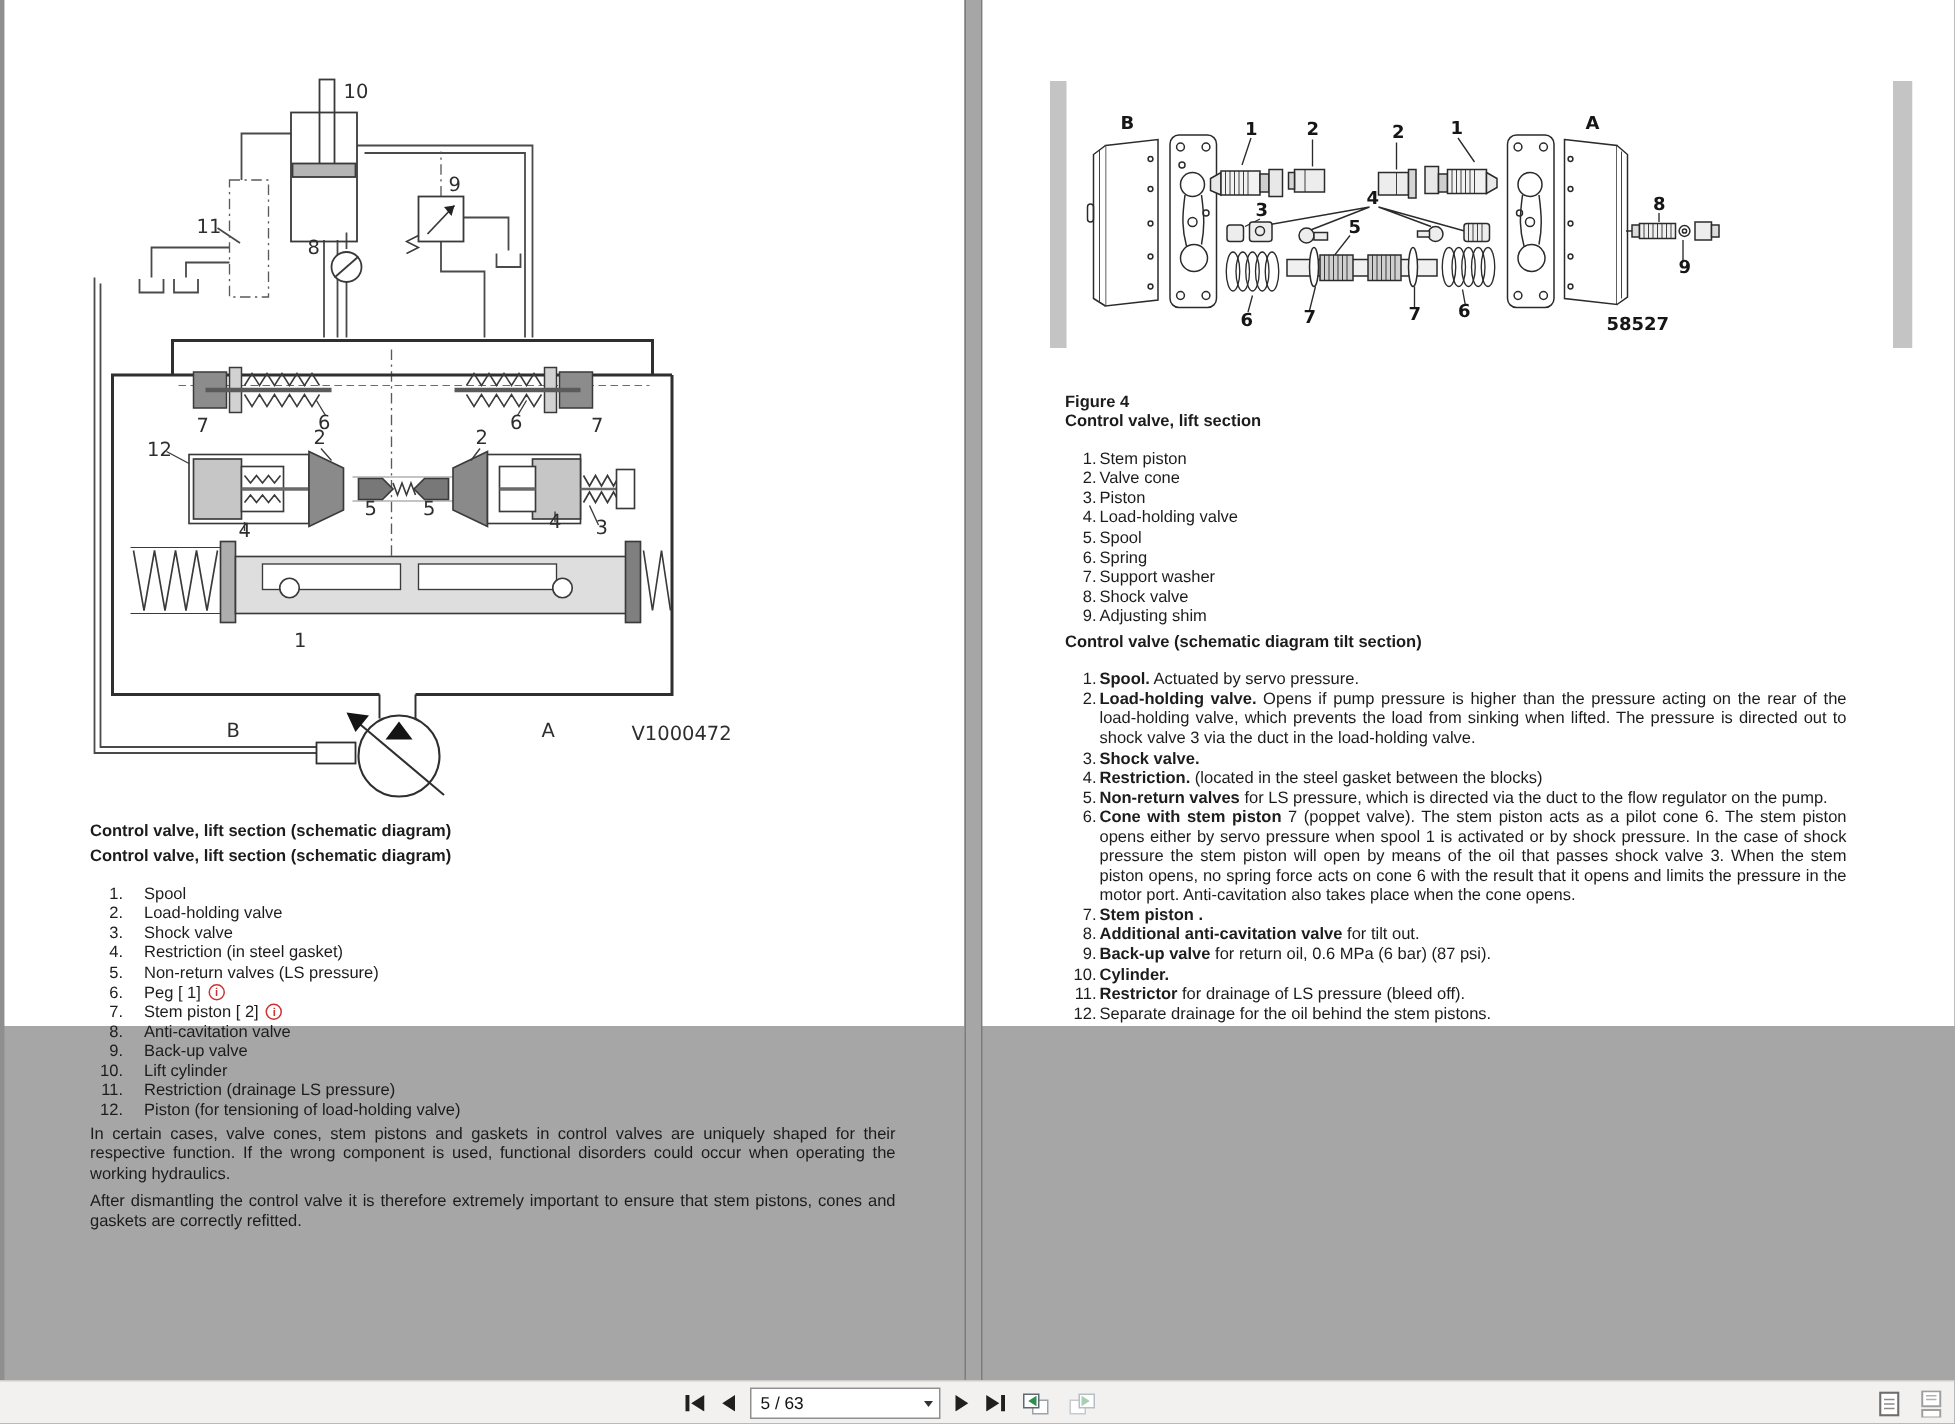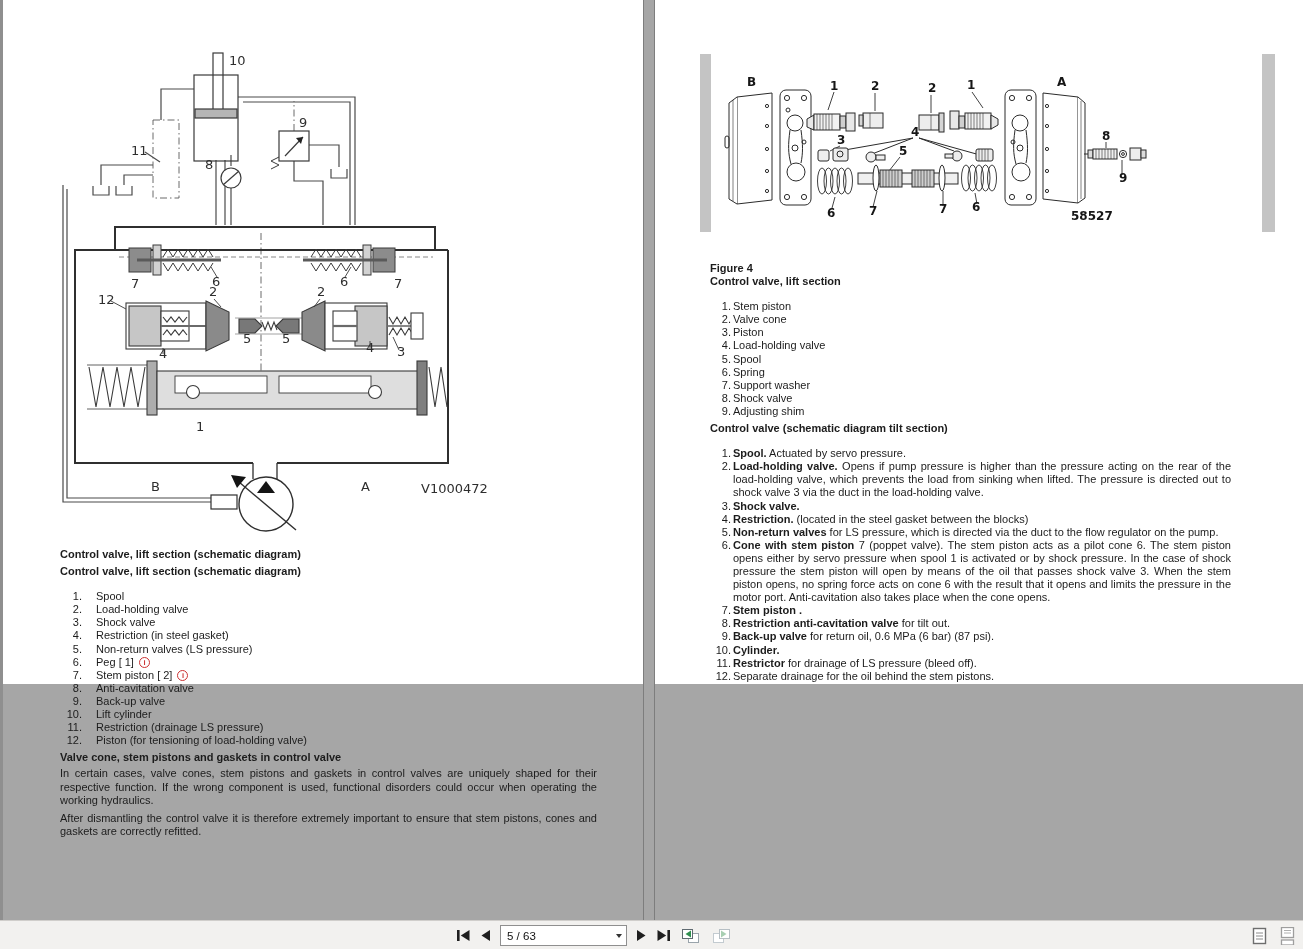--- a/index.html
+++ b/index.html
@@ -251,21 +251,20 @@
         <div class="li">
           <span class="num">11.</span>
           <span class="txt"><span>Restriction (drainage LS pressure)</span></span>
         </div>
 
         <div class="li">
           <span class="num">12.</span>
           <span class="txt"><span>Piston (for tensioning of load-holding valve)</span></span>
         </div>
       </div>
-    <div class="section-heading">Valve cone, stem pistons and gaskets in control valve</div>
     <div class="para first">In certain cases, valve cones, stem pistons and gaskets in control valves are uniquely shaped for their respective function. If the wrong component is used, functional disorders could occur when operating the working hydraulics.</div>
     <div class="para">After dismantling the control valve it is therefore extremely important to ensure that stem pistons, cones and gaskets are correctly refitted.</div>
   </div>
 </div>
 
 <div class="page-gap"></div>
 
 <div class="page page-right">
 
   <svg class="fig4" viewBox="0 0 575 185">
@@ -484,21 +483,21 @@
           <span class="txt just"><b>Cone with stem piston</b><span> 7 (poppet valve). The stem piston acts as a pilot cone 6. The stem piston opens either by servo pressure when spool 1 is activated or by shock pressure. In the case of shock pressure the stem piston will open by means of the oil that passes shock valve 3. When the stem piston opens, no spring force acts on cone 6 with the result that it opens and limits the pressure in the motor port. Anti-cavitation also takes place when the cone opens.</span></span>
         </div>
 
         <div class="li">
           <span class="num">7.</span>
           <span class="txt just"><b>Stem piston .</b><span></span></span>
         </div>
 
         <div class="li">
           <span class="num">8.</span>
-          <span class="txt just"><b>Restriction anti-cavitation valve</b><span> for tilt out.</span></span>
+          <span class="txt just"><b>Additional anti-cavitation valve</b><span> for tilt out.</span></span>
         </div>
 
         <div class="li">
           <span class="num">9.</span>
           <span class="txt just"><b>Back-up valve</b><span> for return oil, 0.6 MPa (6 bar) (87 psi).</span></span>
         </div>
 
         <div class="li">
           <span class="num">10.</span>
           <span class="txt just"><b>Cylinder.</b><span></span></span>

